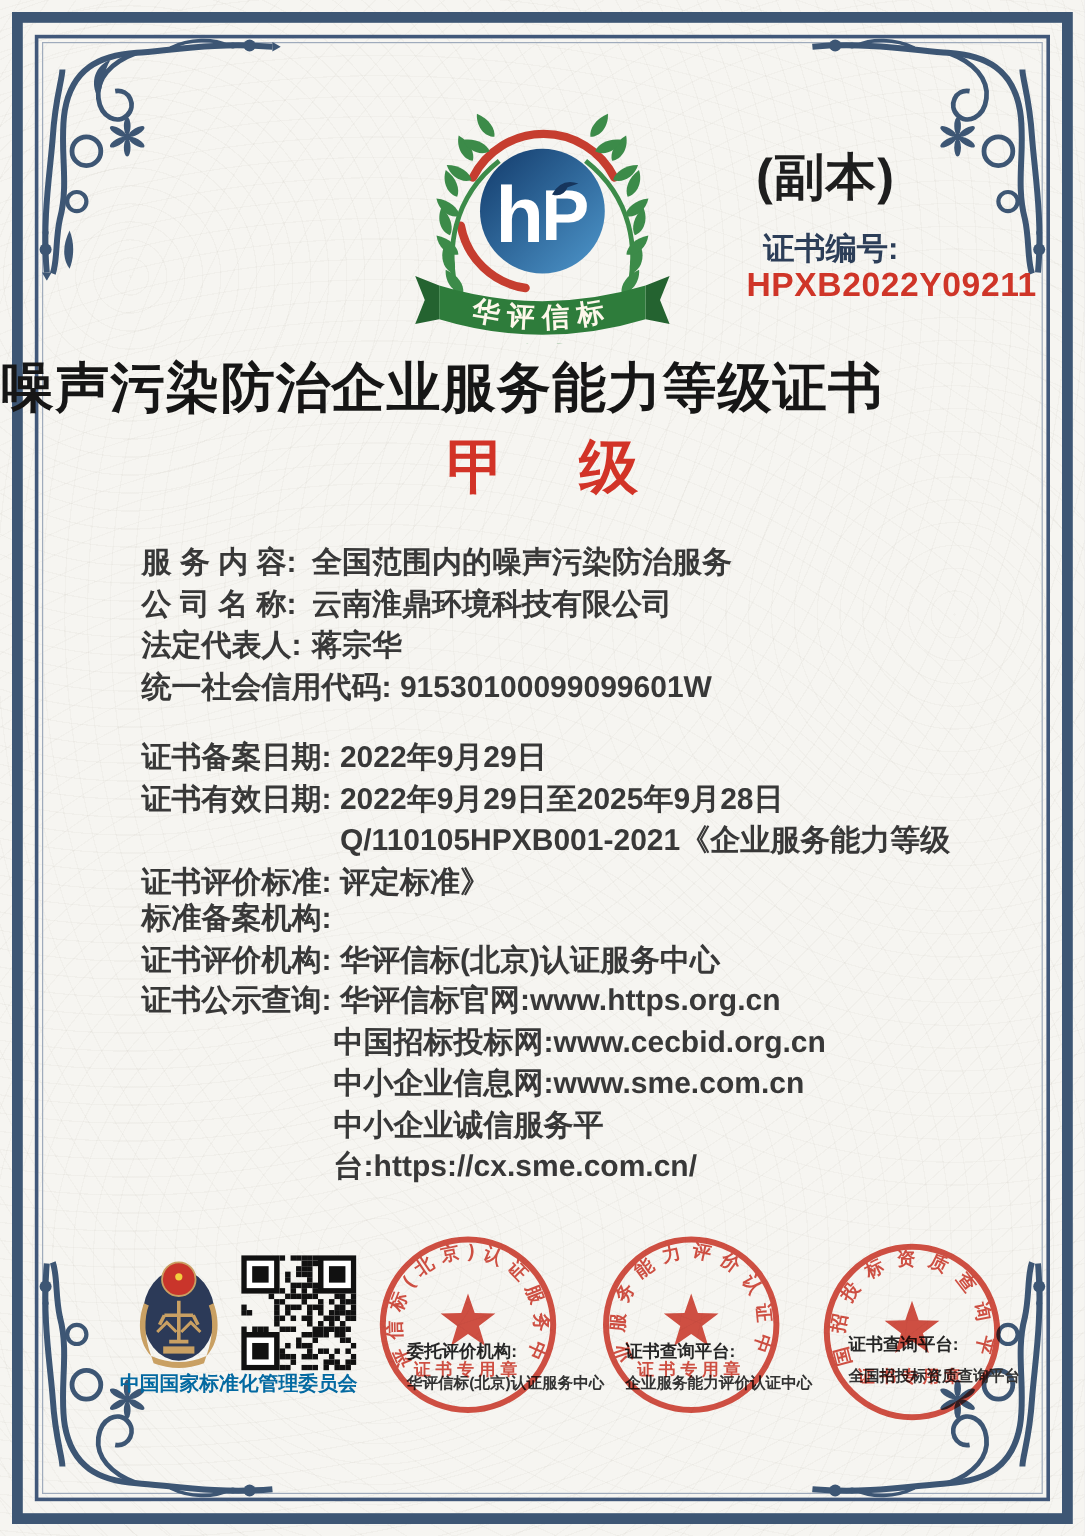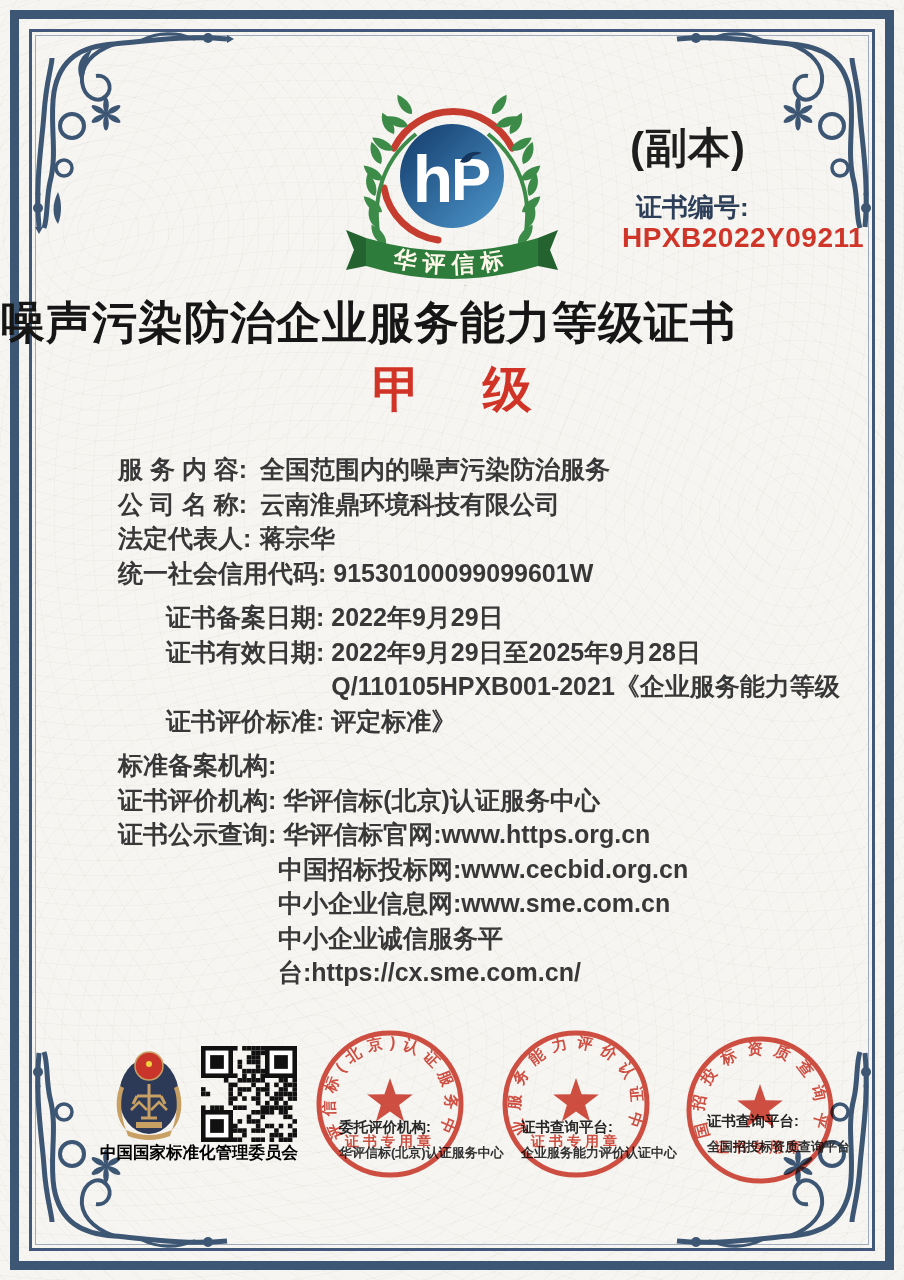--- a/index.html
+++ b/index.html
@@ -21,30 +21,30 @@
   .corner.br{right:22px;bottom:22px;transform:scale(-1,-1);}
   
   .logo{position:absolute;left:340px;top:90px;width:224px;height:196px;}
   .copy-label{position:absolute;left:610px;top:120px;font-size:42px;font-weight:700;color:#1e1e1e;letter-spacing:1px;margin-left:20px;}
   .certno-label{position:absolute;left:636px;top:190px;font-size:26px;font-weight:700;color:#2c3e58;}
   .certno{position:absolute;left:622px;top:222px;font-size:28px;font-weight:700;color:#cf3528;letter-spacing:.5px;}
   .title{position:absolute;left:0;top:293px;width:100%;text-align:left;font-size:45px;font-weight:800;color:#161616;letter-spacing:1px;}
   .grade{position:absolute;left:0;top:357px;width:100%;text-align:center;font-size:49px;font-weight:700;color:#d23327;letter-spacing:24px;text-indent:24px;}
   
   .info{position:absolute;left:118px;width:676px;font-size:25px;font-weight:600;color:#383838;}
-  .b1{top:452px;}  .b2{top:600px;margin-left:48px;}  .b3{top:748px;}
+  .b1{top:452px;}  .b2{top:614px;}  .b3{top:748px;}
   .row{display:flex;align-items:flex-end;line-height:34.5px;}
   .row .lab{white-space:pre;flex:0 0 auto;}
   .b1 .lab{min-width:142px;}
   .b2 .lab,.b3 .lab{min-width:160px;}
   .row .val{flex:1 1 auto;}
   
   .emblem{position:absolute;left:106px;top:1044px;width:86px;height:96px;}
   .qr{position:absolute;left:201px;top:1046px;width:96px;height:96px;}
-  .org-caption{position:absolute;left:88px;top:1142px;width:222px;text-align:center;font-size:16.5px;font-weight:600;color:#000000;}
+  .org-caption{position:absolute;left:88px;top:1142px;width:222px;text-align:center;font-size:16.5px;font-weight:600;color:#0369a1;}
   .seal{position:absolute;width:152px;height:152px;opacity:.88;mix-blend-mode:multiply;pointer-events:none;}
   .seal.s1{left:314px;top:1028px;}
   .seal.s2{left:500px;top:1028px;}
   .seal.s3{left:684px;top:1034px;}
   .seal-cap{position:absolute;color:#262626;margin-left:17px;}
   .seal-cap .cl{font-size:14.5px;font-weight:700;line-height:18px;}
   .seal-cap .cv{font-size:13px;font-weight:600;line-height:18px;margin-top:8px;color:#333;}
   .cap1{left:322px;top:1118px;width:184px;}
   .cap2{left:504px;top:1118px;width:184px;}
   .cap3{left:690px;top:1112px;width:170px;}

